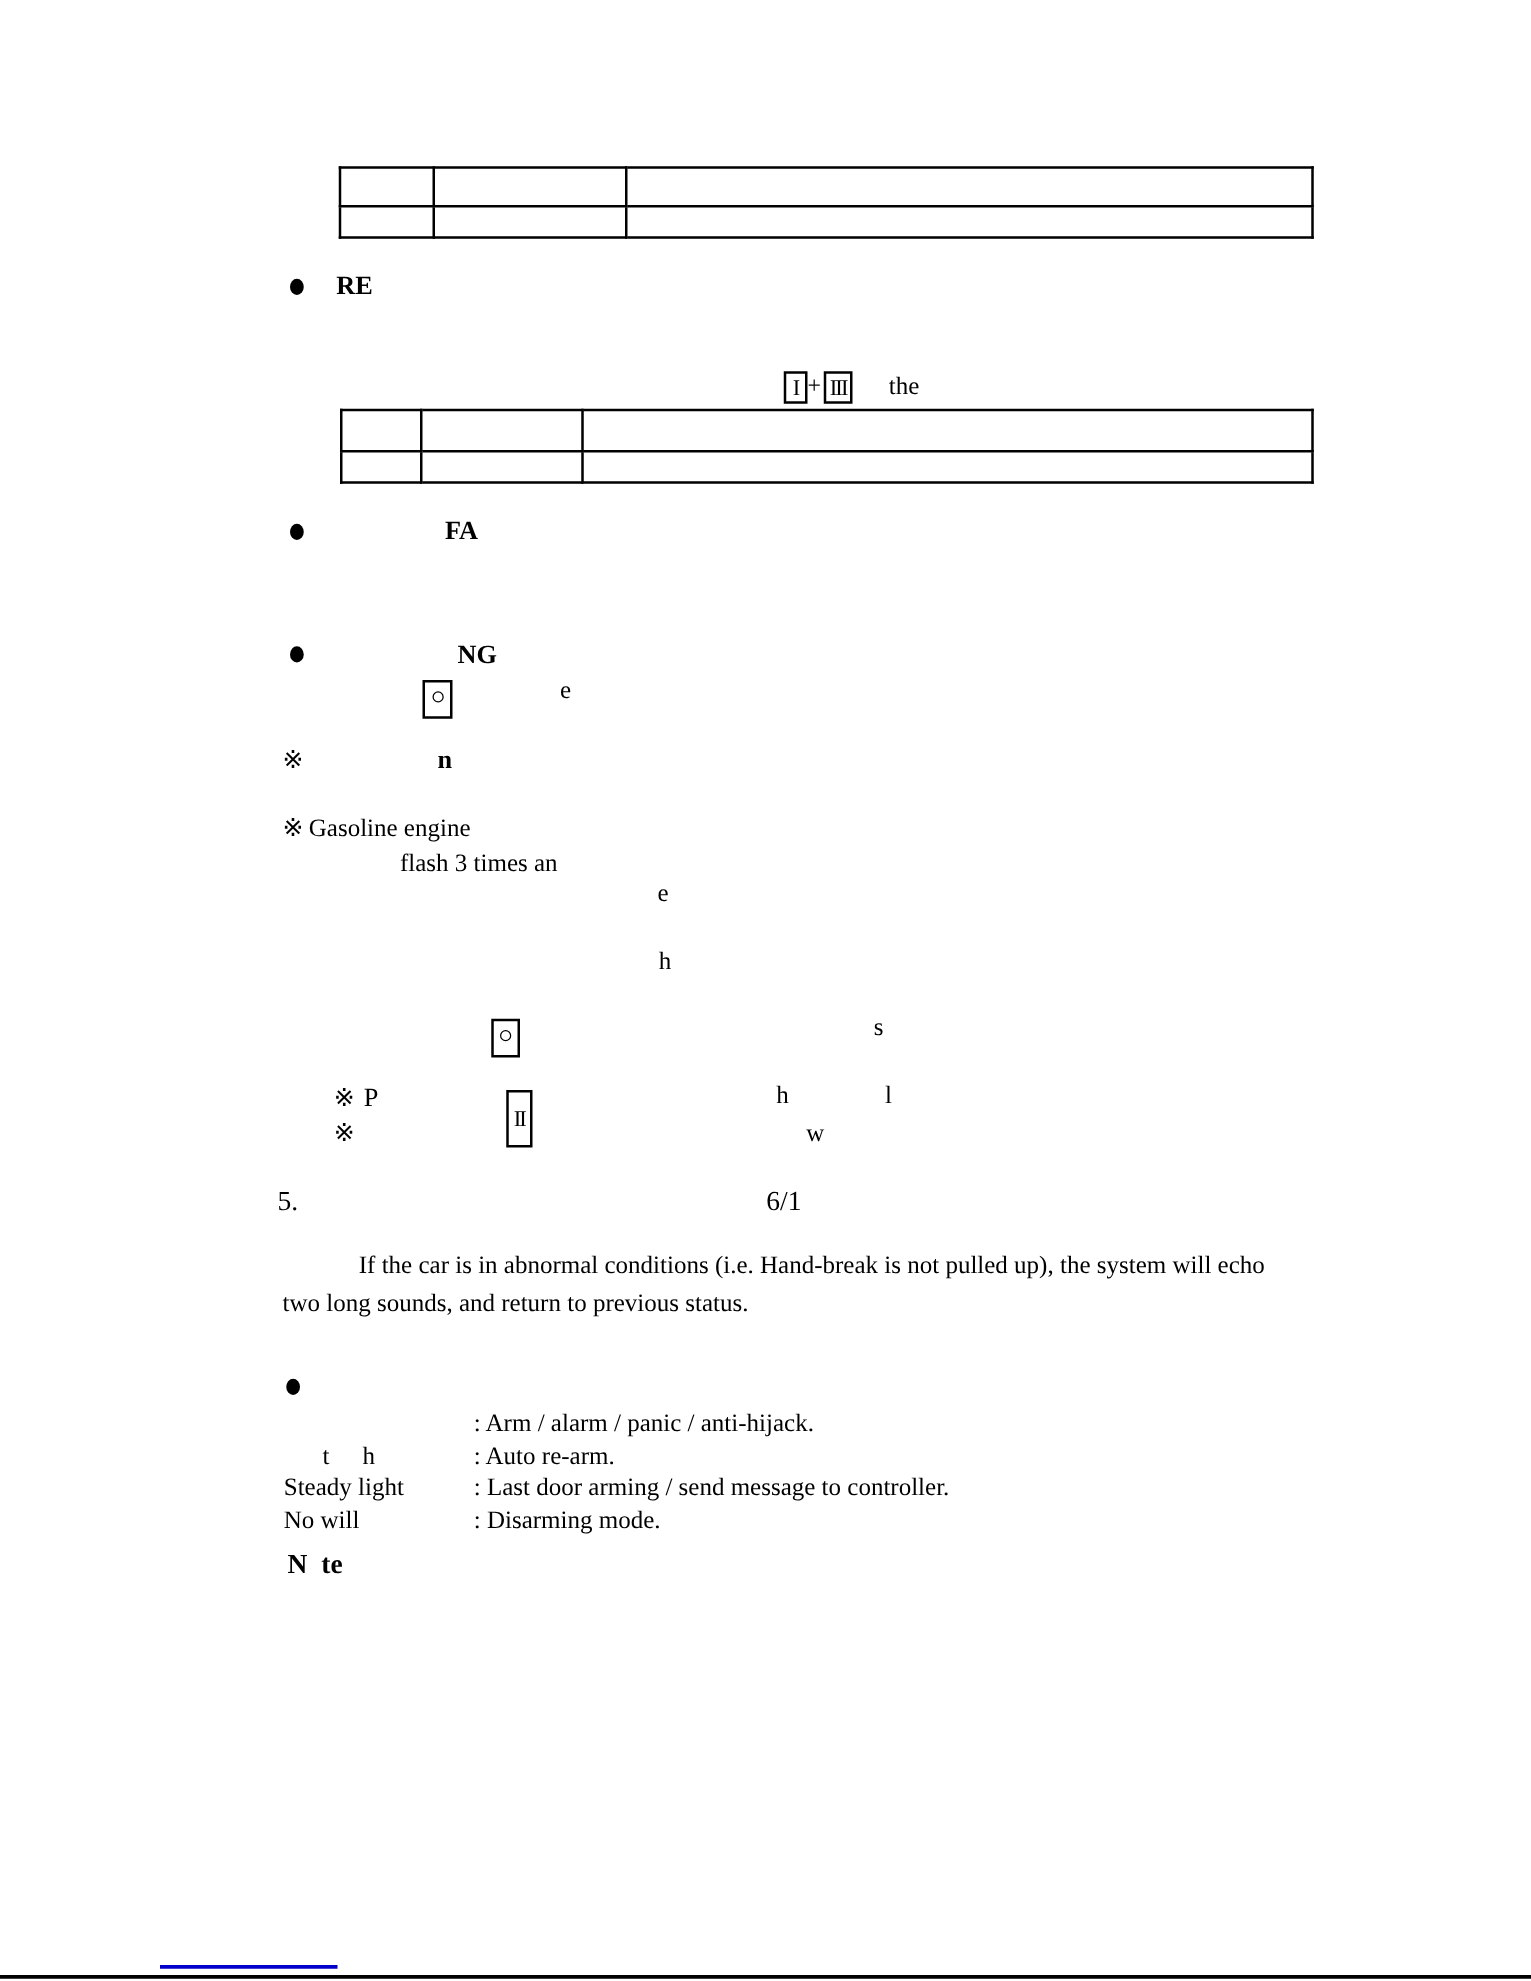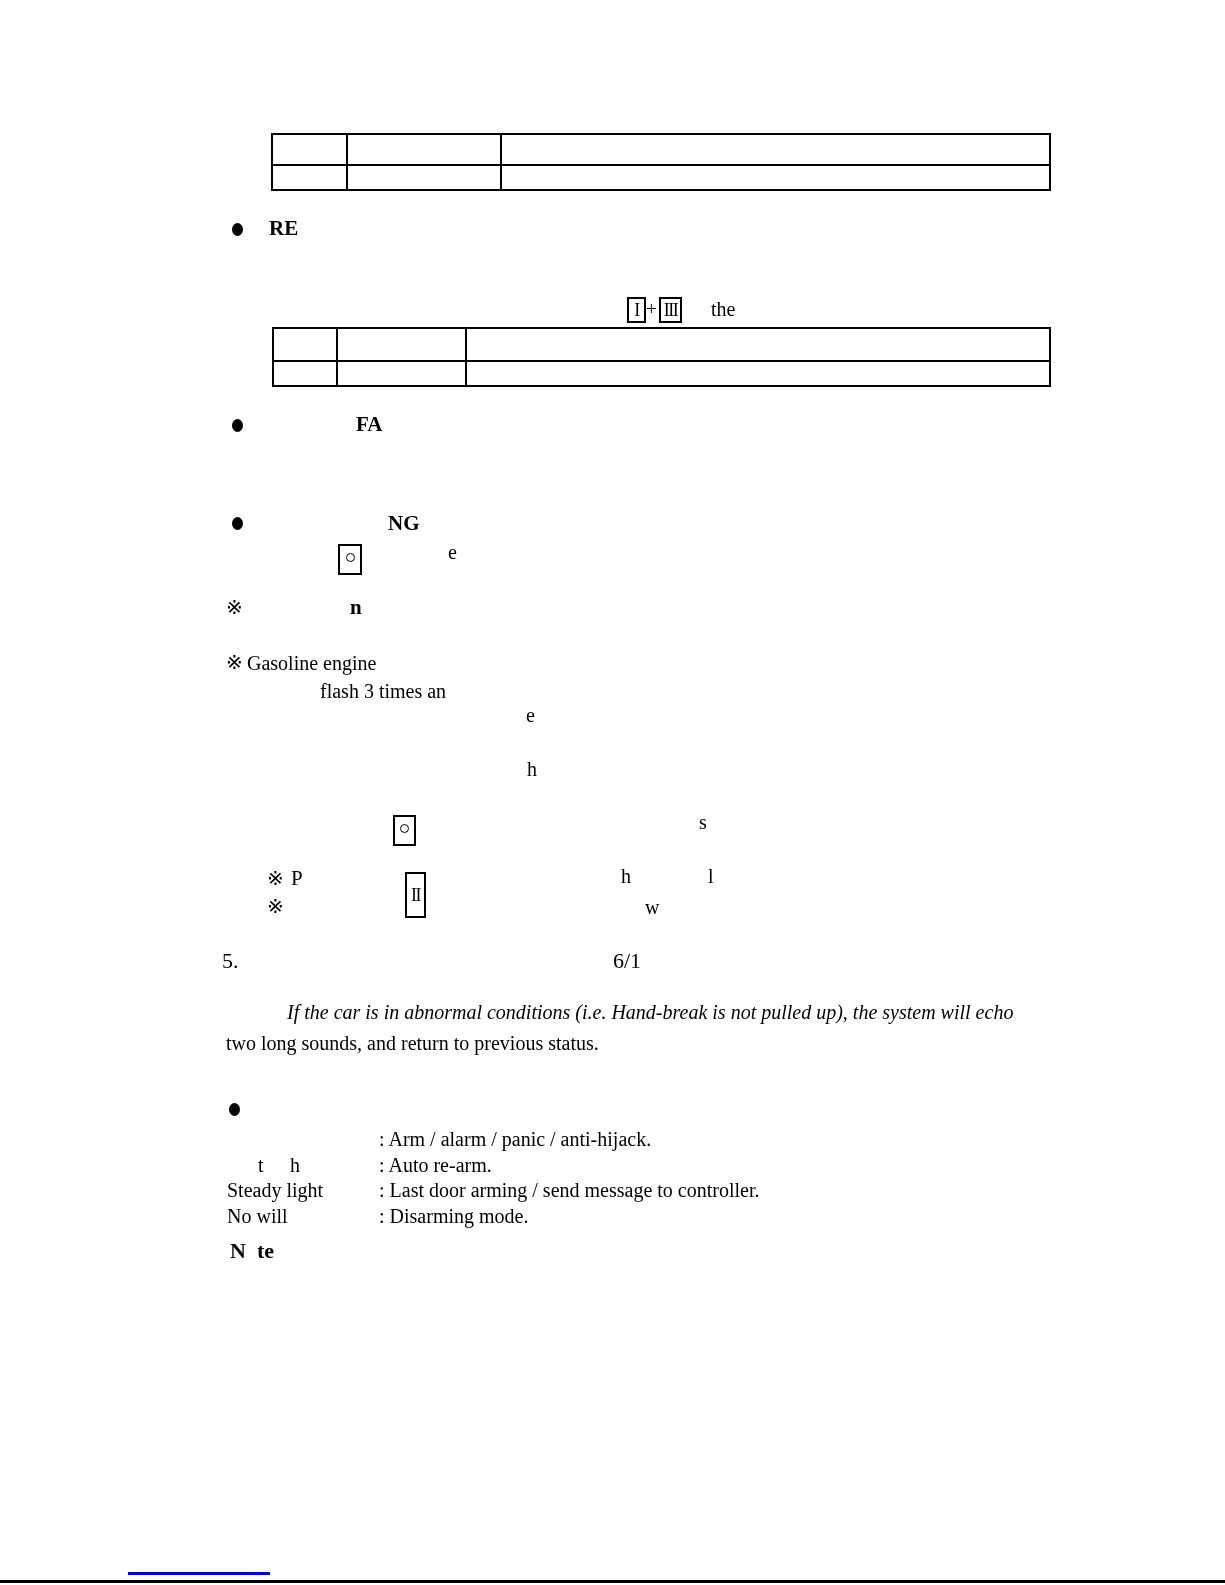--- a/index.html
+++ b/index.html
@@ -74,21 +74,21 @@
   #b1 { left: 232px; top: 223px; }
   #re { left: 269px; top: 216px; }
   #box-i   { left: 627px; top: 297px; width: 19px; height: 26px; }
   #plus    { left: 646px; top: 298px; font-size: 19px; }
   #box-iii { left: 659px; top: 297px; width: 23px; height: 26px; }
   #frag-the { left: 711px; top: 298px; }
 
   #b2 { left: 232px; top: 419px; }
   #fa { left: 356px; top: 412px; }
   #b3 { left: 232px; top: 517px; }
-  #ng { left: 388px; top: 511px; }
+  #ng { left: 366px; top: 511px; }
 
   #box-circ1 { left: 338px; top: 544px; width: 24px; height: 31px; }
   #frag-e1 { left: 448px; top: 541px; }
 
   #note-n-marker { left: 226px; top: 596px; }
   #note-n-text { left: 350px; top: 595px; }
   #gasoline-marker { left: 226px; top: 651px; }
   #gasoline-text { left: 247px; top: 652px; }
   #flash { left: 320px; top: 680px; }
   #frag-e2 { left: 526px; top: 704px; }
@@ -100,21 +100,21 @@
   #notep-marker { left: 267px; top: 867px; }
   #notep-text { left: 291px; top: 866px; }
   #box-ii { left: 405px; top: 872px; width: 21px; height: 46px; }
   #notep-h { left: 621px; top: 865px; }
   #notep-l { left: 708px; top: 865px; }
   #notew-marker { left: 267px; top: 895px; }
   #notew-frag { left: 645px; top: 896px; }
 
   #sec5-num { left: 222px; top: 948px; }
   #sec5-ref { left: 613px; top: 948px; text-align: center; }
-  #para-line1 { left: 287px; top: 1001px; font-style: italic; }
+  #para-line1 { left: 287px; top: 1001px; }
   #para-line2 { left: 226px; top: 1032px; }
 
   #led-bullet { left: 229px; top: 1103px; }
   #led-r1-desc { left: 379px; top: 1128px; }
   #led-r2-t { left: 258px; top: 1154px; }
   #led-r2-h { left: 290px; top: 1154px; }
   #led-r2-desc { left: 379px; top: 1154px; }
   #led-r3-label { left: 227px; top: 1179px; }
   #led-r3-desc { left: 379px; top: 1179px; }
   #led-r4-label { left: 227px; top: 1205px; }

